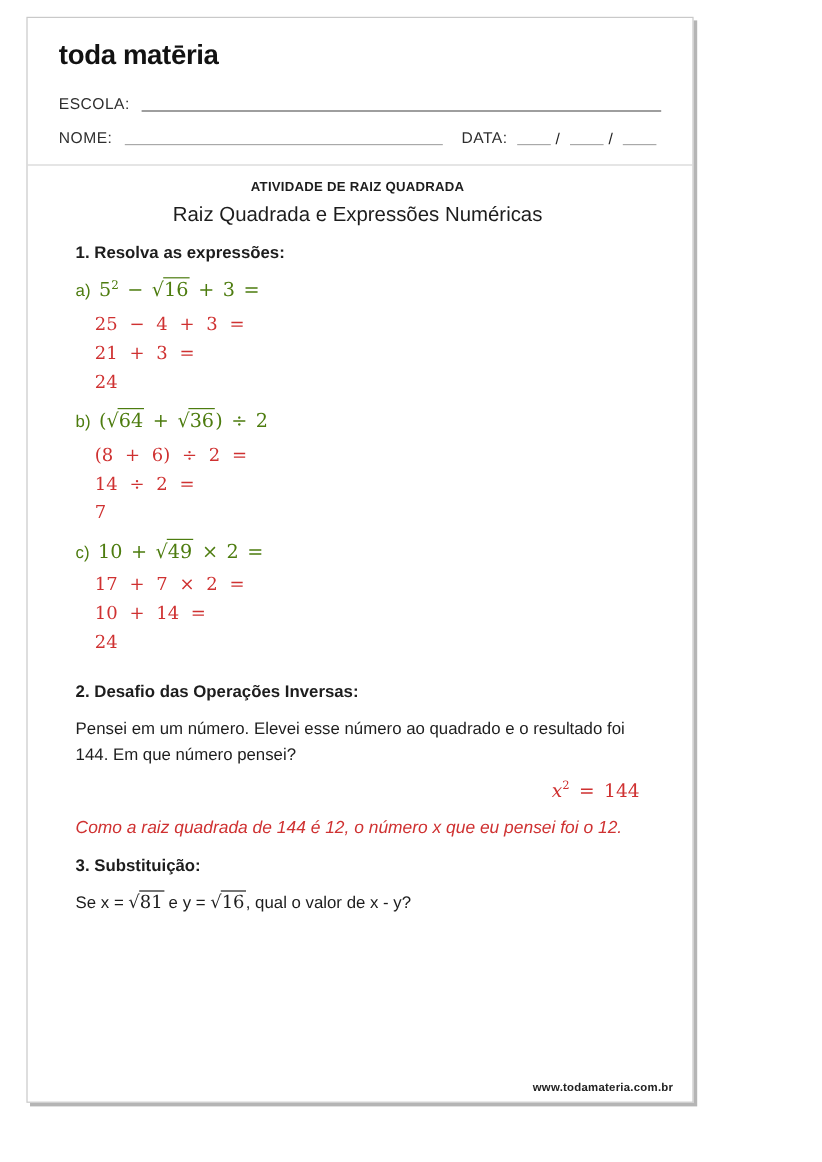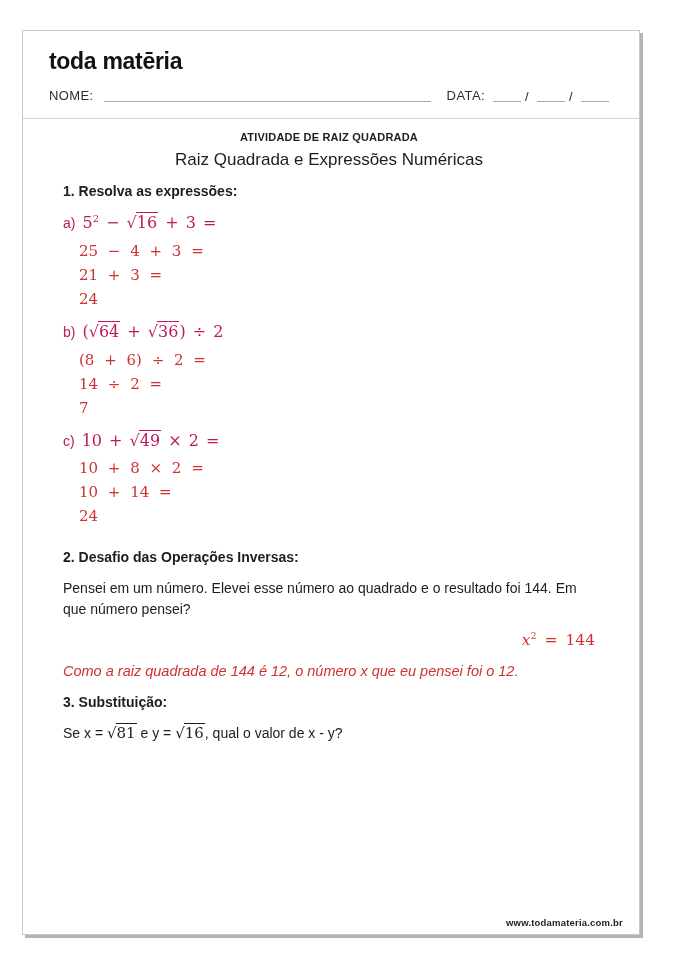--- a/index.html
+++ b/index.html
@@ -2,21 +2,21 @@
 <html style="--red: #cf3131;"><head>
 <meta charset="utf-8">
 <style>
   html,body{margin:0;padding:0;}
   body{
     width:685px;height:968px;position:relative;background:#ffffff;
     font-family:"Liberation Sans",sans-serif;color:#1d1d1d;
     -webkit-font-smoothing:antialiased;
   }
   .sheet{
-    position:absolute;left:22px;top:30px;width:618px;height:905px;
+    position:absolute;left:22px;top:14px;width:556px;height:905px;
     box-sizing:border-box;background:#fff;border:1px solid #c9c9c9;
     box-shadow:3px 3px 0 #b5b5b5;
   }
   .hdr{padding:17px 26px 0 26px;}
   .logo{font-size:23px;font-weight:700;letter-spacing:-0.3px;color:#121212;}
   .frow{display:flex;align-items:flex-end;font-size:13px;letter-spacing:0.4px;color:#2e2e2e;}
   .frow-school{margin-top:20px;}
   .frow-name{margin-top:13px;}
   .flabel{white-space:nowrap;}
   .fline{flex:1;border-bottom:1px solid #a9a9a9;height:5px;margin:0 0 1px 10px;}
@@ -25,21 +25,21 @@
   .dline{width:28px;border-bottom:1px solid #a9a9a9;height:5px;margin:0 4px 1px 8px;}
   .slash{margin-bottom:-1px;color:#222;}
   .divider{margin-top:15px;border-top:1px solid #d4d4d4;height:0;}
   .content{padding:0 44px 0 40px;}
   .title{margin-top:12px;text-align:center;font-size:11px;font-weight:700;letter-spacing:0.2px;}
   .subtitle{margin-top:7px;text-align:center;font-size:17px;}
   .sec-heading{margin-top:13px;font-size:14px;font-weight:700;}
   .sec2{margin-top:24px;}
   .sec3{margin-top:15px;}
   .exercise{margin-top:14px;}
-  .expr{font-family:"DejaVu Serif",serif;font-size:16px;line-height:1.3;word-spacing:2px;color:#be185d;}
+  .expr{font-family:"DejaVu Serif",serif;font-size:16px;line-height:1.3;word-spacing:2px;color:#4d7c0f;}
   .ex-label{font-family:"Liberation Sans",sans-serif;font-size:14px;margin-right:7px;}
   .steps{margin-top:8px;}
   .step{
     color:var(--red,#cf3131);font-family:"DejaVu Serif",serif;font-size:15px;
     line-height:1.2;word-spacing:5px;margin:6px 0 0 16px;
   }
   .para{margin:13px 0 0 0;font-size:14px;line-height:1.45;max-width:580px;}
   .equation{
     margin-top:12px;text-align:right;color:var(--red,#cf3131);
     font-family:"DejaVu Serif",serif;font-size:15.5px;word-spacing:3px;
@@ -60,20 +60,24 @@
   }
 </style>
 </head>
 <body>
 
 <div class="sheet">
 
   <div class="hdr">
     <div class="logo">toda matēria</div>
 
+    <div class="frow frow-school">
+      <span class="flabel">ESCOLA:</span>
+      <span class="fline fline-dark"></span>
+    </div>
 
     <div class="frow frow-name">
       <span class="flabel">NOME:</span>
       <span class="fline"></span>
       <span class="flabel date-label">DATA:</span>
       <span class="dline"></span>
       <span class="slash">/</span>
       <span class="dline"></span>
       <span class="slash">/</span>
       <span class="dline"></span>
@@ -102,21 +106,21 @@
     <div class="steps">
             <div class="step">(8 + 6) ÷ 2 =</div>
             <div class="step">14 ÷ 2 =</div>
             <div class="step">7</div>
           </div>
   </div>
 
   <div class="exercise">
     <div class="expr"><span class="ex-label">c)</span><span class="math">10 + <span class="sqrt"><span class="sqrt-sign">√</span><span class="sqrt-rad">49</span></span> × 2 =</span></div>
     <div class="steps">
-            <div class="step">10 + 8 × 2 =</div>
+            <div class="step">17 + 7 × 2 =</div>
             <div class="step">10 + 14 =</div>
             <div class="step">24</div>
           </div>
   </div>
 </div>
 
     <div class="sec-heading sec2">2. Desafio das Operações Inversas:</div>
     <p class="para">Pensei em um número. Elevei esse número ao quadrado e o resultado foi 144. Em que número pensei?</p>
     <div class="equation"><span class="mvar">x</span><sup>2</sup> = 144</div>
     <div class="answer">Como a raiz quadrada de 144 é 12, o número x que eu pensei foi o 12.</div>

